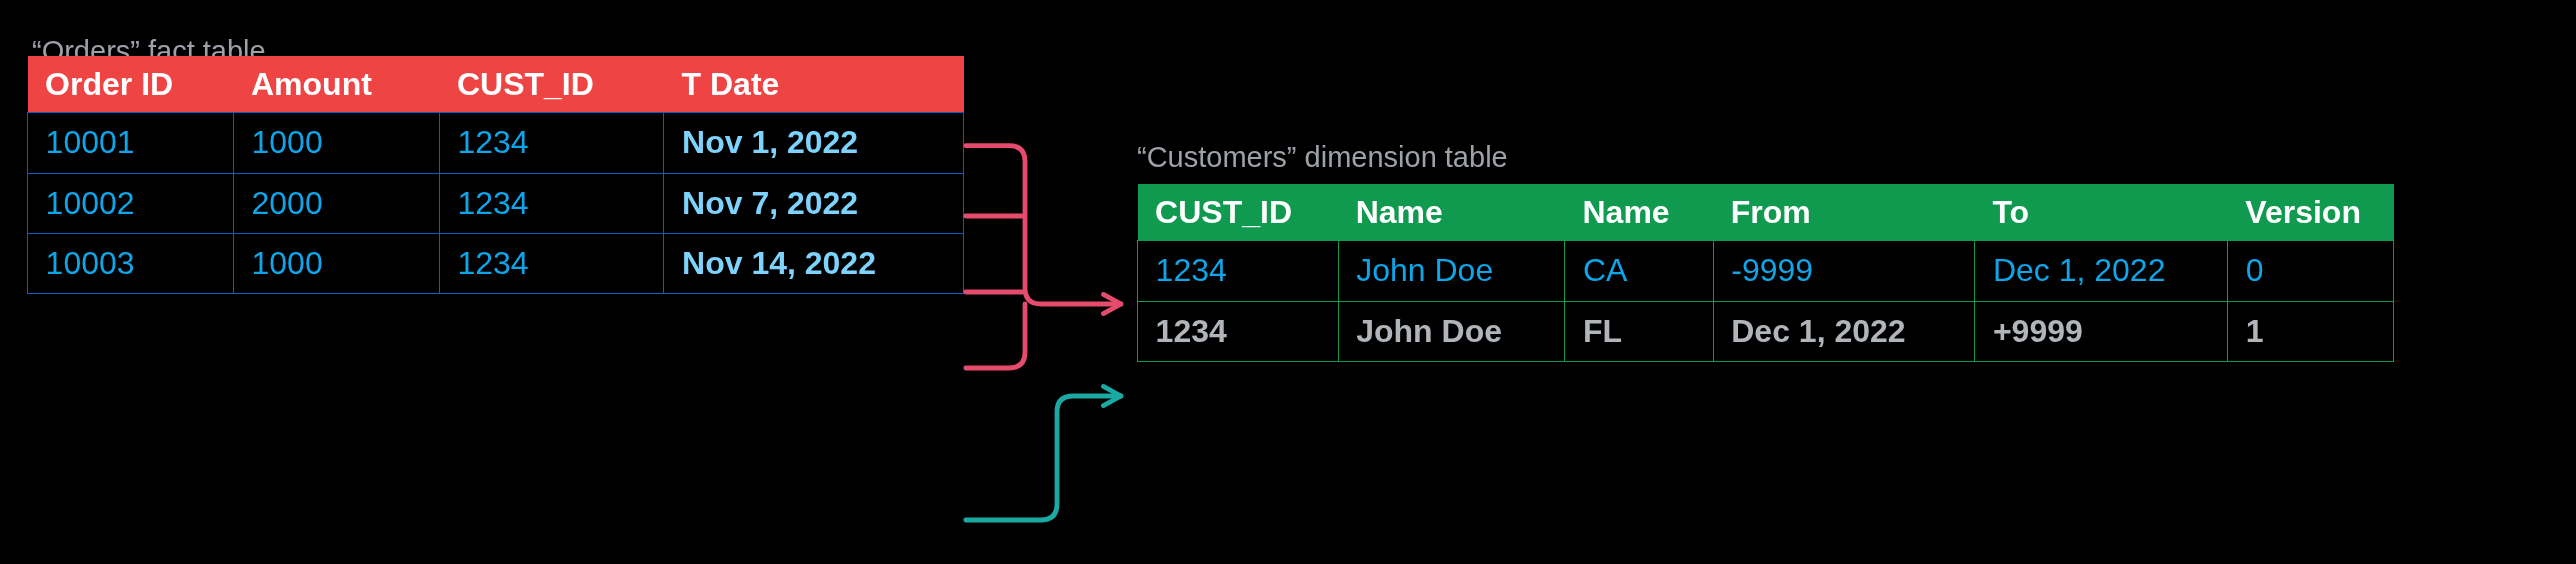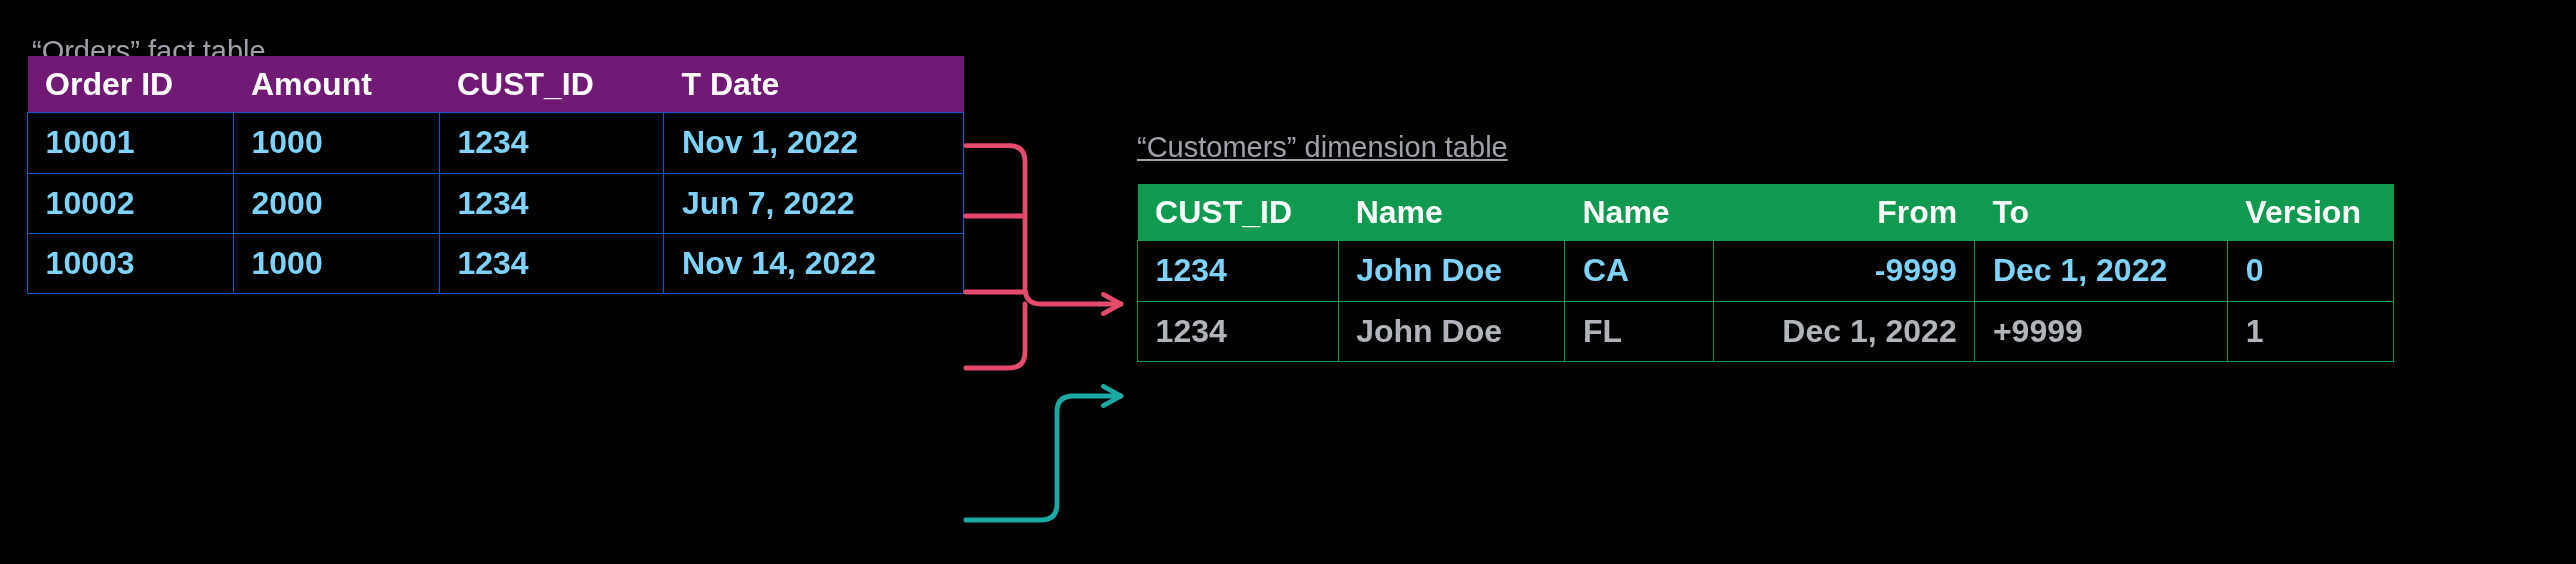--- a/index.html
+++ b/index.html
@@ -23,66 +23,66 @@
   }
   .table th {
     text-align: left;
     color: #fff;
     font-weight: 700;
     font-size: 32px;
     padding: 9.6px 17.6px;
   }
   .table td {
     text-align: left;
-    color: #7dd3fc;
+    color: #0ea5e9;
     font-size: 32px;
     padding: 11.2px 17.6px;
-    font-weight: 700;
+    font-weight: 400;
   }
   .table td.bold {
     font-weight: 700;
     color: #7dd3fc;
   }
   
   #orders { left: 27px; top: 56px; width: 937px; }
-  #orders thead tr { background: #701a75; }
+  #orders thead tr { background: #ef4444; }
   #orders tbody tr { background: #000; }
   #orders tbody td { border: 1.6px solid #0b5cc4; }
   #orders th:nth-child(1), #orders td:nth-child(1){ width:176px;}
   #orders th:nth-child(2), #orders td:nth-child(2){ width:176px;}
   #orders th:nth-child(3), #orders td:nth-child(3){ width:192px;}
   #orders th:nth-child(4), #orders td:nth-child(4){ width:256px;}
 
   
   #customers { left: 1137px; top: 184px; width: 1257px; }
   #customers thead tr { background: #0f9a4f; }
   #customers tbody tr { background: #000; }
   #customers tbody td { border: 1.6px solid #0f9a4f; }
   #customers tr.highlight td { font-weight:700; color:#b1b5ba; }
   #customers th:nth-child(1), #customers td:nth-child(1){ width:184px;}
   #customers th:nth-child(2), #customers td:nth-child(2){ width:208px;}
   #customers th:nth-child(3), #customers td:nth-child(3){ width:136px;}
-  #customers th:nth-child(4), #customers td:nth-child(4){ width:240px;text-align:right;}
+  #customers th:nth-child(4), #customers td:nth-child(4){ width:240px;}
   #customers th:nth-child(5), #customers td:nth-child(5){ width:232px;}
   #customers th:nth-child(6), #customers td:nth-child(6){ width:152px;}
 
   svg.connector {
     position:absolute;
     left:961px;
     top:96px;
     width:184px;
     height:448px;
     overflow:visible;
   }
 </style>
 </head>
 <body>
 
 <div class="caption" style="left:32px; top:11.2px;margin-top:24px;">“Orders” fact table</div>
-<div class="caption" style="left:1137px; top:131px;text-decoration:underline;">“Customers” dimension table</div>
+<div class="caption" style="left:1137px; top:141px;">“Customers” dimension table</div>
 
 <table id="orders" class="table">
   <thead>
     <tr>
       <th>Order ID</th>
       <th>Amount</th>
       <th>CUST_ID</th>
       <th>T Date</th>
     </tr>
   </thead>
@@ -90,21 +90,21 @@
       <tr>
         <td>10001</td>
         <td>1000</td>
         <td>1234</td>
         <td class="bold">Nov 1, 2022</td>
       </tr>
       <tr>
         <td>10002</td>
         <td>2000</td>
         <td>1234</td>
-        <td class="bold">Jun 7, 2022</td>
+        <td class="bold">Nov 7, 2022</td>
       </tr>
       <tr>
         <td>10003</td>
         <td>1000</td>
         <td>1234</td>
         <td class="bold">Nov 14, 2022</td>
       </tr>
     </tbody>
 </table>
 

